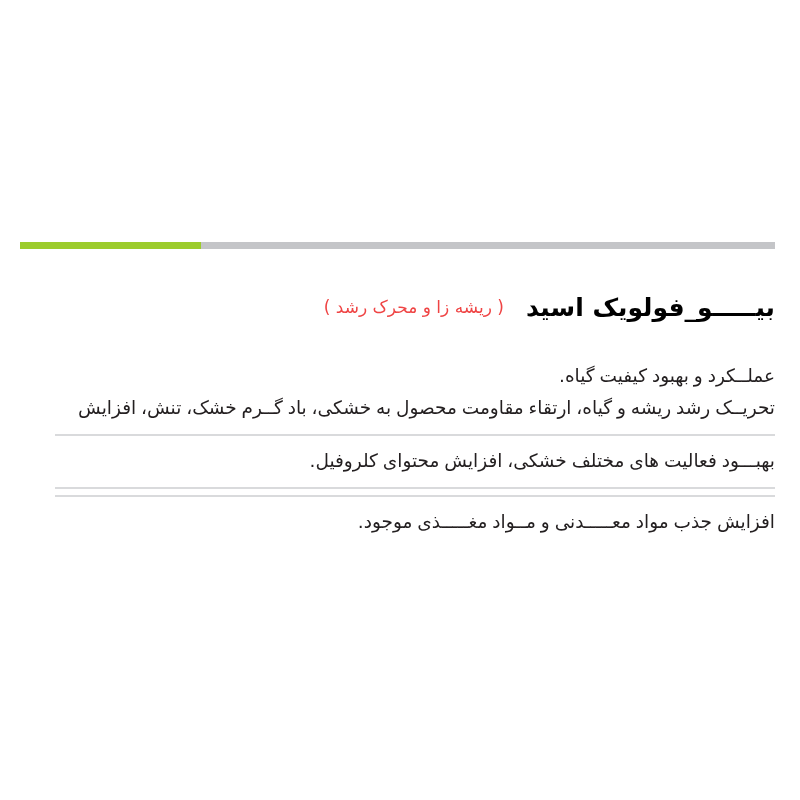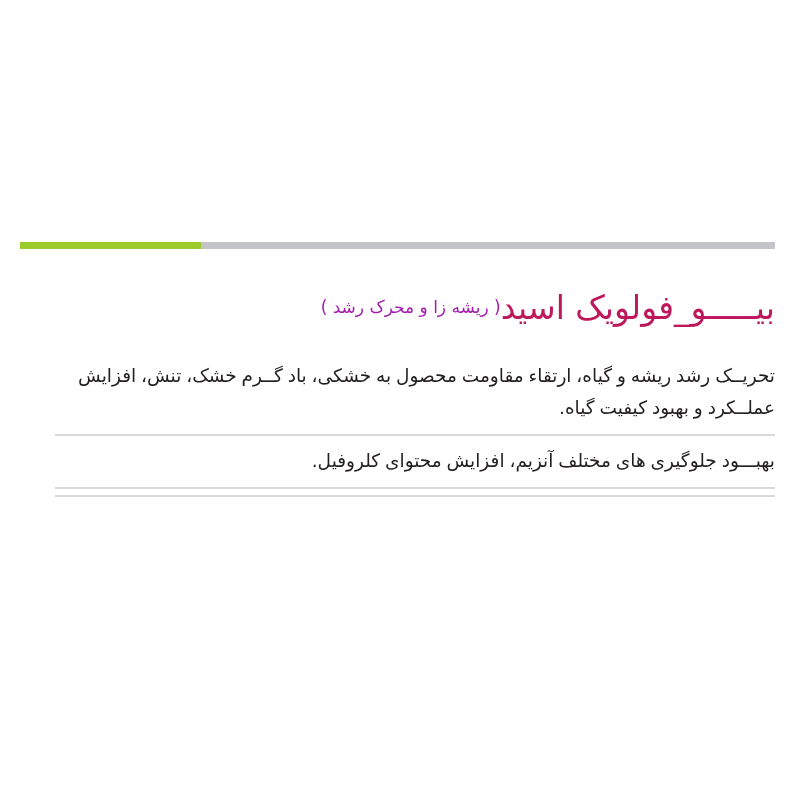--- a/index.html
+++ b/index.html
@@ -34,28 +34,29 @@
       position: absolute;
       right: 25px;
       top: 287px;
       height: 40px;
       direction: rtl;
       display: flex;
       align-items: center;
       white-space: nowrap;
     }
     .title {
-      font-size: 33px;
-      font-weight: normal;
-      color: #be185d;
+      font-size: 25px;
+      font-weight: bold;
+      color: #000000;
       letter-spacing: -0.5px;
     }
     .subtitle {
       font-size: 17px;
-      color: #a21caf;
+      color: #ef4444;
+      margin-right: 22px;
     }
     .content {
       position: absolute;
       left: 55px;
       right: 25px;
       top: 357px;
       direction: rtl;
     }
     .item {
       font-size: 18.5px;
@@ -79,22 +80,25 @@
   <div class="progress-fill" style="width: 24%; background: rgb(156, 204, 44);"></div>
 </div>
 
 <div class="header">
   <span class="title">بیـــــو_فولویک اسید</span>
   <span class="subtitle">( ریشه زا و محرک رشد )</span>
 </div>
 
 <div class="content">
   <div class="item">
+    <div>عملــکرد و بهبود کیفیت گیاه.</div>
     <div>تحریــک رشد ریشه و گیاه، ارتقاء مقاومت محصول به خشکی، باد گــرم خشک، تنش، افزایش</div>
-    <div>عملــکرد و بهبود کیفیت گیاه.</div>
   </div>
   <div class="divider"></div>
   <div class="item">
-    <div>بهبـــود جلوگیری های مختلف آنزیم، افزایش محتوای کلروفیل.</div>
+    <div>بهبـــود فعالیت های مختلف خشکی، افزایش محتوای کلروفیل.</div>
   </div>
   <div class="divider"></div>
   <div class="divider"></div>
+  <div class="item">
+    <div>افزایش جذب مواد معـــــدنی و مــواد مغـــــذی موجود.</div>
+  </div>
 </div>
 
 </body></html>

